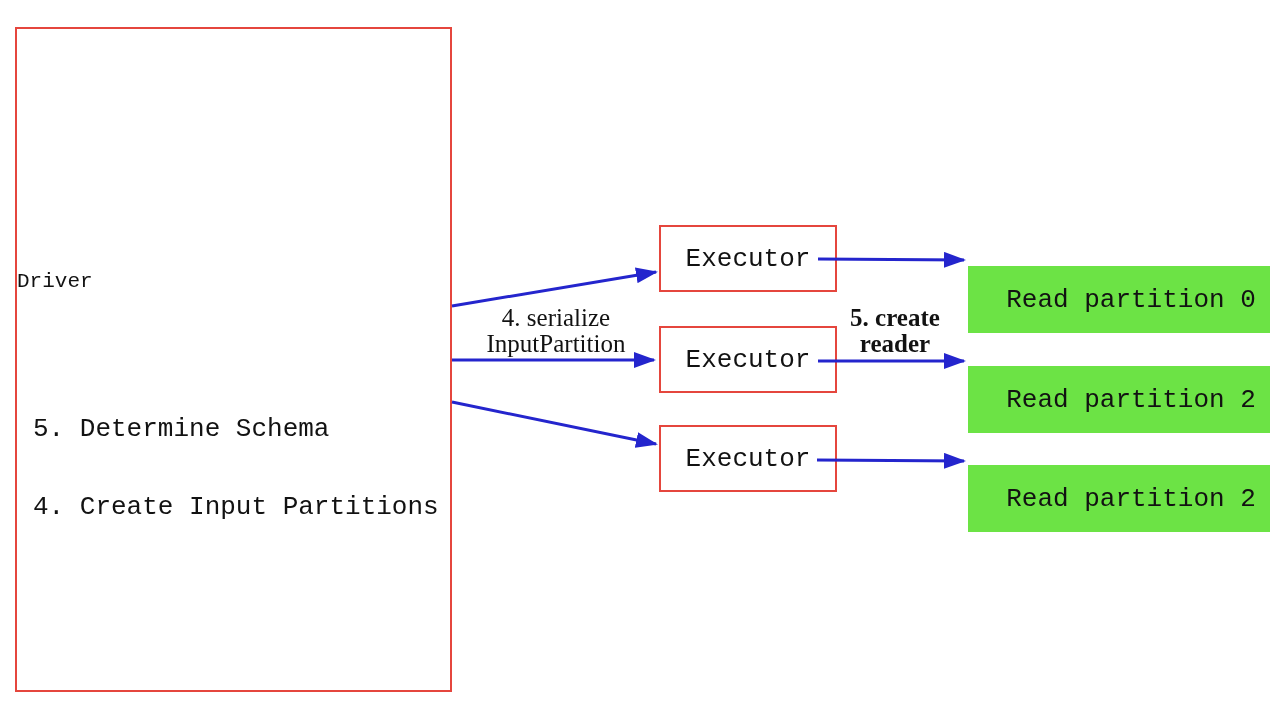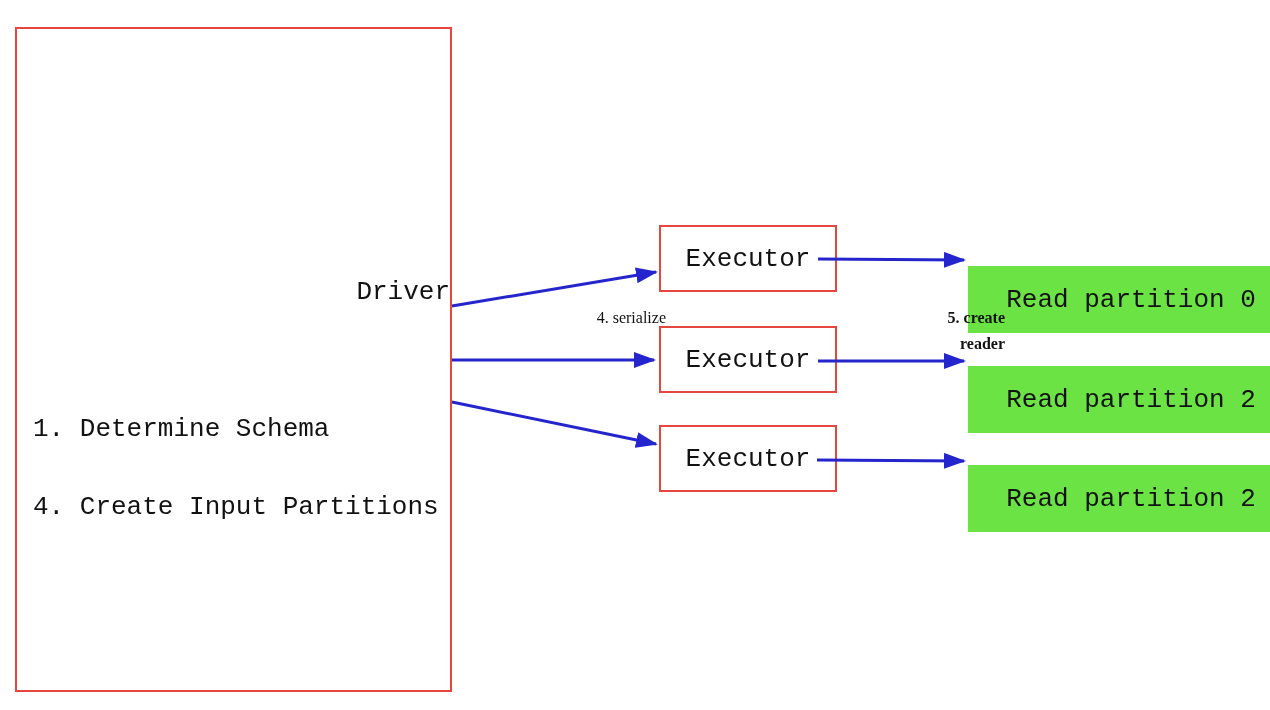--- a/index.html
+++ b/index.html
@@ -22,24 +22,24 @@
   }
   .driver-box {
     position: absolute;
     left: 15px; top: 27px;
     width: 437px; height: 665px;
     border: 2px solid var(--box-border-red);
     background: var(--background);
   }
   .driver-title {
     position: absolute;
-    left: 0; top: 250px;
+    left: 0; top: 240px;
     width: 100%;
-    text-align: right;
-    font-size: 26px;
+    text-align: left;
+    font-size: 21px;
     line-height: 26px;
     white-space: pre;
   }
   .driver-steps {
     position: absolute;
     left: 16px; top: 335px;
     font-size: 26px;
     line-height: 26px;
     white-space: pre;
   }
@@ -66,23 +66,23 @@
     background: var(--partition-green);
     border: none;
     margin-top: 40px;
   }
   .part-1 { top: 226px; }
   .part-2 { top: 326px; }
   .part-3 { top: 425px; }
   .arrow-label {
     position: absolute;
     width: 220px;
-    text-align: right;
+    text-align: center;
     font-family: "Liberation Serif", "DejaVu Serif", serif;
-    font-size: 16px;
+    font-size: 25px;
     line-height: 26px;
     color: var(--text-color);
   }
   .label-serialize { left: 446px; top: 305px; }
   .label-create { left: 785px; top: 305px; font-weight: bold; }
   .arrows-layer {
     position: absolute;
     left: 0; top: 0;
     width: 1270px; height: 710px;
     pointer-events: none;
@@ -95,21 +95,21 @@
   .arrowhead-shape { fill: var(--arrow-blue); }
 </style>
 </head>
 <body>
 
 <div class="canvas">
 
   <div class="driver-box">
     <div class="driver-title">Driver</div>
     <div class="driver-steps">
-      <div>1. Determine Schema</div>
+      <div>5. Determine Schema</div>
       <div>4. Create Input Partitions</div>
     </div>
   </div>
 
   <div class="node executor-box exec-1">
     <span>Executor</span>
   </div>
   <div class="node executor-box exec-2">
     <span>Executor</span>
   </div>
@@ -122,20 +122,21 @@
   </div>
   <div class="node partition-box part-2">
     <span>Read partition 2</span>
   </div>
   <div class="node partition-box part-3">
     <span>Read partition 2</span>
   </div>
 
   <div class="arrow-label label-serialize">
     <div>4. serialize</div>
+    <div>InputPartition</div>
   </div>
   <div class="arrow-label label-create">
     <div>5. create</div>
     <div>reader</div>
   </div>
 
   <svg class="arrows-layer" viewBox="0 0 1270 710" xmlns="http://www.w3.org/2000/svg">
     <defs>
       <marker id="arrowhead" markerUnits="userSpaceOnUse" markerWidth="22" markerHeight="16" refX="20" refY="8" orient="auto">
         <path class="arrowhead-shape" d="M0,0 L22,8 L0,16 Z"></path>

